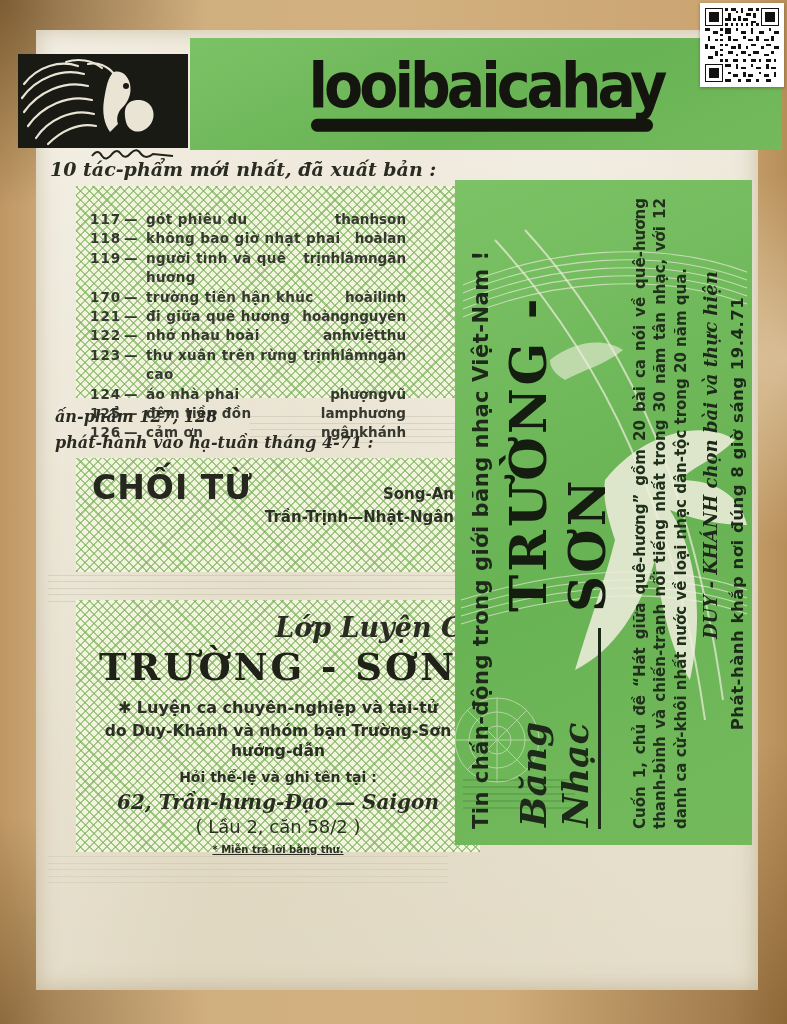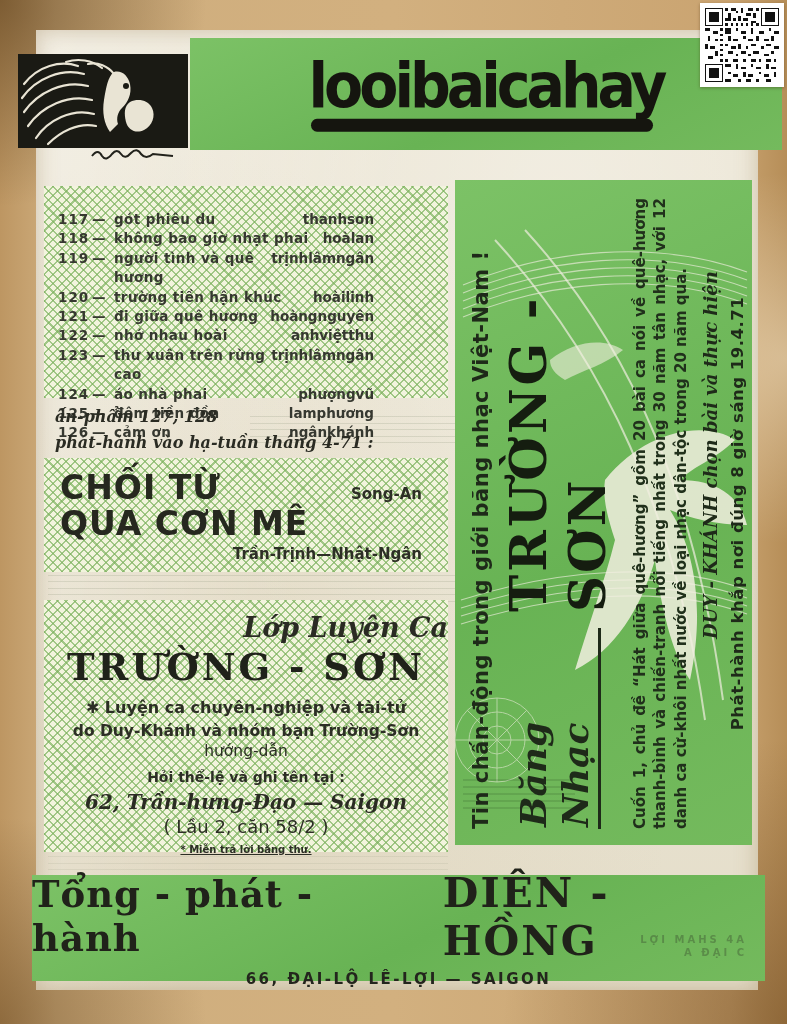--- a/index.html
+++ b/index.html
@@ -14,21 +14,21 @@
   .paper{position:absolute;left:36px;top:30px;width:722px;height:960px;
     background:
       linear-gradient(105deg, rgba(255,255,255,.38), transparent 42%),
       radial-gradient(ellipse at 72% 18%, rgba(255,255,255,.30), transparent 55%),
       radial-gradient(ellipse at 20% 80%, rgba(200,180,140,.18), transparent 60%),
       linear-gradient(#ece6d5,#e8e2d0 70%,#e4ddc9);
     box-shadow: inset 0 0 22px rgba(140,110,60,.35);}
   .hatch{background-color:#f2f4dd;
     background-image:
       repeating-linear-gradient(45deg, rgba(124,178,94,.68) 0 1.5px, transparent 1.5px 6.2px),
-      repeating-linear-gradient(-45deg, rgba(124,178,94,.68) 0 1.5px, transparent 1.5px 6.2px);}
+      repeating-linear-gradient(-45deg, rgba(124,178,94,.68) 0 1.5px, transparent 1.5px 6.2px); margin-left: 32px;}
   .green{background:linear-gradient(155deg,#7cc266,#68b354 55%,#74ba5d);}
   .abs{position:absolute;}
   .staff{position:absolute;height:27px;opacity:.8;
     background:repeating-linear-gradient(to bottom, rgba(100,115,85,.20) 0 1px, transparent 1px 6.5px);}
   .script{font-family:"DejaVu Serif",serif;font-style:italic;font-weight:bold;color:#2a2b23;}
   .serifh{font-family:"DejaVu Serif",serif;font-weight:bold;color:#20221a;}
   .ink{color:#2c2e25;}
   
   .banner{left:190px;top:38px;width:592px;height:112px;display:flex;align-items:center;justify-content:center;}
   .logo{position:relative;font-weight:bold;font-size:57px;letter-spacing:-4px;color:#15150f;
@@ -53,21 +53,21 @@
   .songsbox{left:44px;top:458px;width:404px;height:114px;box-sizing:border-box;padding:12px 26px 0 16px;}
   .bigsong{font-weight:bold;font-size:33px;letter-spacing:1px;color:#26281f;line-height:1.1;}
   .srow{display:flex;align-items:baseline;justify-content:space-between;gap:10px;}
   .sauthor{font-size:15px;font-weight:bold;color:#2d2f26;}
   
   .classbox{left:44px;top:600px;width:404px;height:252px;box-sizing:border-box;text-align:center;padding-top:12px;}
   .cl-script{font-size:27px;text-align:right;}
   .cl-name{font-size:37px;letter-spacing:3px;margin-top:2px;}
   .cl1{font-size:16px;font-weight:bold;margin-top:9px;}
   .cl2{font-size:15.5px;font-weight:bold;margin-top:5px;}
-  .cl3{font-size:15.5px;font-weight:normal;margin-top:2px;}
+  .cl3{font-size:15.5px;font-weight:bold;margin-top:2px;}
   .cl4{font-size:14px;font-weight:bold;margin-top:9px;}
   .cl-addr{font-size:20px;margin-top:5px;}
   .cl-addr2{font-size:18px;font-weight:normal;margin-top:2px;}
   .cl-note{font-size:10px;font-weight:bold;margin-top:7px;text-decoration:underline;}
   
   .panel{left:455px;top:180px;width:297px;height:665px;}
   .rot{position:absolute;left:0;top:0;width:665px;height:297px;
        transform-origin:0 0;transform:rotate(-90deg) translateX(-665px);
        box-sizing:border-box;padding:14px 18px 10px 16px;}
   .t-head{font-size:21px;font-weight:bold;letter-spacing:.5px;color:#1e2a19;}
@@ -229,20 +229,21 @@
           <rect x="27" y="25" width="1" height="2"></rect>
         <rect x="8" y="28" width="2" height="1"></rect>
           <rect x="13" y="28" width="1" height="1"></rect>
           <rect x="16" y="28" width="2" height="1"></rect>
           <rect x="20" y="28" width="1" height="1"></rect>
           <rect x="24" y="28" width="2" height="1"></rect>
       </g>
     </svg>
   </div>
 
+  <div class="abs hdr script">10 tác-phẩm mới nhất, đã xuất bản :</div>
 
   <div class="abs hatch listbox">
     <div class="row">
         <span class="num">117</span>
         <span class="dash">—</span>
         <span class="title">gót phiêu du</span>
         <span class="author">thanhson</span>
       </div>
     <div class="row">
         <span class="num">118</span>
@@ -250,21 +251,21 @@
         <span class="title">không bao giờ nhạt phai</span>
         <span class="author">hoàlan</span>
       </div>
     <div class="row">
         <span class="num">119</span>
         <span class="dash">—</span>
         <span class="title">người tình và quê hương</span>
         <span class="author">trịnhlâmngân</span>
       </div>
     <div class="row">
-        <span class="num">120</span>
+        <span class="num">170</span>
         <span class="dash">—</span>
         <span class="title">trường tiền hận khúc</span>
         <span class="author">hoàilinh</span>
       </div>
     <div class="row">
         <span class="num">121</span>
         <span class="dash">—</span>
         <span class="title">đi giữa quê hương</span>
         <span class="author">hoàngnguyên</span>
       </div>
@@ -303,21 +304,20 @@
   <div class="abs ann script">
     <div>ấn-phẩm 127, 128</div>
     <div>phát-hành vào hạ-tuần tháng 4-71 :</div>
   </div>
 
   <div class="abs hatch songsbox">
     <div class="srow">
       <span class="bigsong">CHỐI TỪ</span>
       <span class="sauthor">Song-An</span>
     </div>
-    <div class="bigsong">QUA CƠN MÊ</div>
     <div style="text-align:right;margin-top:1px;">
       <span class="sauthor">Trần-Trịnh—Nhật-Ngân</span>
     </div>
   </div>
 
   <div class="abs hatch classbox">
     <div class="script cl-script">Lớp Luyện Ca</div>
     <div class="serifh cl-name">TRƯỜNG - SƠN</div>
     <div class="cl1 ink"><span>✱</span> <span>Luyện ca chuyên-nghiệp và tài-tử</span></div>
     <div class="cl2 ink">do Duy-Khánh và nhóm bạn Trường-Sơn</div>
@@ -364,24 +364,13 @@
       <div class="t-brand">
         <span class="script t-script">Băng Nhạc</span>
         <span class="serifh t-name">TRƯỜNG - SƠN</span>
       </div>
       <div class="t-para">Cuốn 1, chủ đề “Hát giữa quê-hương” gồm 20 bài ca nói về quê-hương thanh-bình và chiến-tranh nổi tiếng nhất trong 30 năm tân nhạc, với 12 danh ca cừ-khôi nhất nước về loại nhạc dân-tộc trong 20 năm qua.</div>
       <div class="script t-credit">DUY - KHÁNH chọn bài và thực hiện</div>
       <div class="t-release">Phát-hành khắp nơi đúng 8 giờ sáng 19.4.71</div>
     </div>
   </div>
 
-  <div class="abs green footer">
-    <div class="f-row">
-      <span class="serifh f-label">Tổng - phát - hành</span>
-      <span class="serifh f-name">DIÊN - HỒNG</span>
-    </div>
-    <div class="f-addr">66,  ĐẠI-LỘ  LÊ-LỢI  —  SAIGON</div>
-    <div class="ghost">
-      <div>LỢI  MAHS  4A</div>
-      <div>A   ĐẠI  C</div>
-    </div>
-  </div>
 </div>
 
 </body></html>

